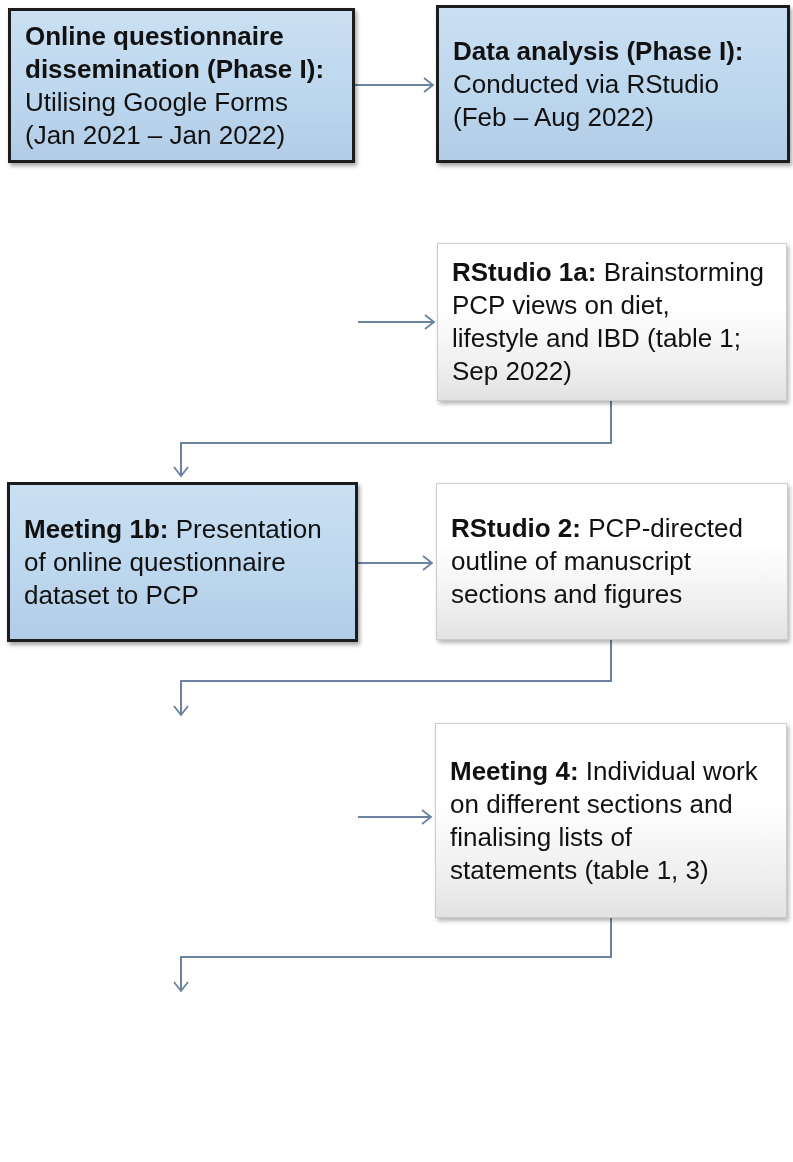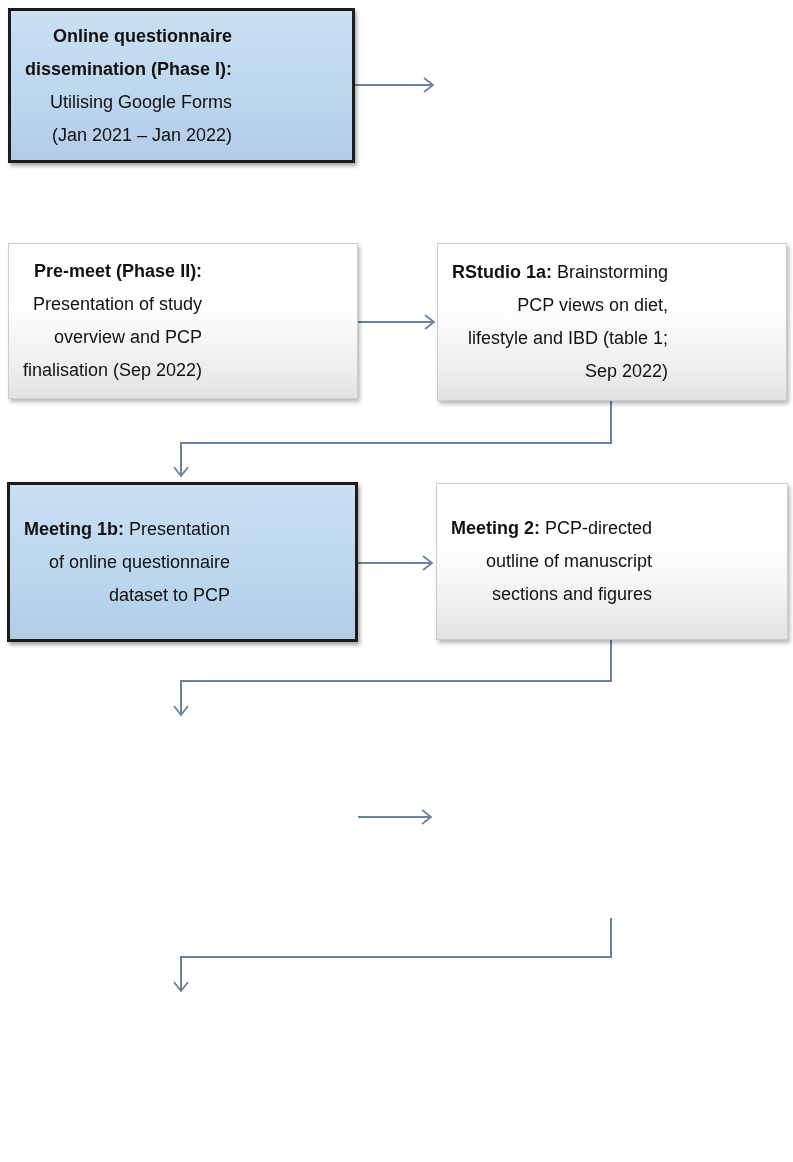--- a/index.html
+++ b/index.html
@@ -9,24 +9,23 @@
     background:#ffffff;
     font-family:"Liberation Sans","DejaVu Sans",sans-serif;
     overflow:hidden;
   }
   .overlay{position:absolute;left:0;top:0;pointer-events:none;}
   .box{
     position:absolute;
     box-sizing:border-box;
     display:flex;
     align-items:center;
-    font-size:18px;
+    font-size:26px;
     line-height:33px;
     color:#111111;
-    text-align:right;
   }
   .box.blue{
     background:linear-gradient(180deg,#cadff2 0%,#bdd7ee 55%,#b2cce7 100%);
     border:3px solid #1c1c1c;
     box-shadow:2px 3px 4px rgba(0,0,0,0.35);
   }
   .box.gray{
     background:linear-gradient(180deg,#ffffff 0%,#ffffff 40%,#efefef 78%,#e2e2e2 100%);
     border:1px solid #cccccc;
     box-shadow:2px 3px 4px rgba(0,0,0,0.28);
@@ -57,43 +56,48 @@
     <polyline points="611,918 611,957 181,957 181,991" fill="none" stroke="#6b82a0" stroke-width="2" marker-end="url(#arrowOpen)"></polyline>
   </svg>
 
   <div class="box blue" style="left:8px;top:8px;width:347px;height:155px">
     <div class="box-text"><span class="t">Online questionnaire
 dissemination (Phase I):</span><span>
 Utilising Google Forms
 (Jan 2021 – Jan 2022)</span></div>
   </div>
 
+  <div class="box blue" style="left:436px;top:5px;width:354px;height:158px">
+    <div class="box-text"><span class="t">Data analysis (Phase I):</span><span>
+Conducted via RStudio
+(Feb – Aug 2022)</span></div>
+  </div>
 
-  <div class="box gray" style="left:8px;top:243px;width:350px;height:156px">
-    <div class="box-text"><span class="t">Pre-meet (Phase II):</span><span>
-Presentation of study
-overview and PCP
-finalisation (Sep 2022)</span></div>
-  </div>
 
   <div class="box gray" style="left:437px;top:243px;width:350px;height:158px">
     <div class="box-text"><span class="t">RStudio 1a:</span><span> Brainstorming
 PCP views on diet,
 lifestyle and IBD (table 1;
 Sep 2022)</span></div>
   </div>
 
   <div class="box blue" style="left:7px;top:482px;width:351px;height:160px">
     <div class="box-text"><span class="t">Meeting 1b:</span><span> Presentation
 of online questionnaire
 dataset to PCP</span></div>
   </div>
 
   <div class="box gray" style="left:436px;top:483px;width:352px;height:157px">
-    <div class="box-text"><span class="t">Meeting 2:</span><span> PCP-directed
+    <div class="box-text"><span class="t">RStudio 2:</span><span> PCP-directed
 outline of manuscript
 sections and figures</span></div>
   </div>
 
 
+  <div class="box gray" style="left:435px;top:723px;width:352px;height:195px">
+    <div class="box-text"><span class="t">Meeting 4:</span><span> Individual work
+on different sections and
+finalising lists of
+statements (table 1, 3)</span></div>
+  </div>
 
 
 </div>
 
 </body></html>

